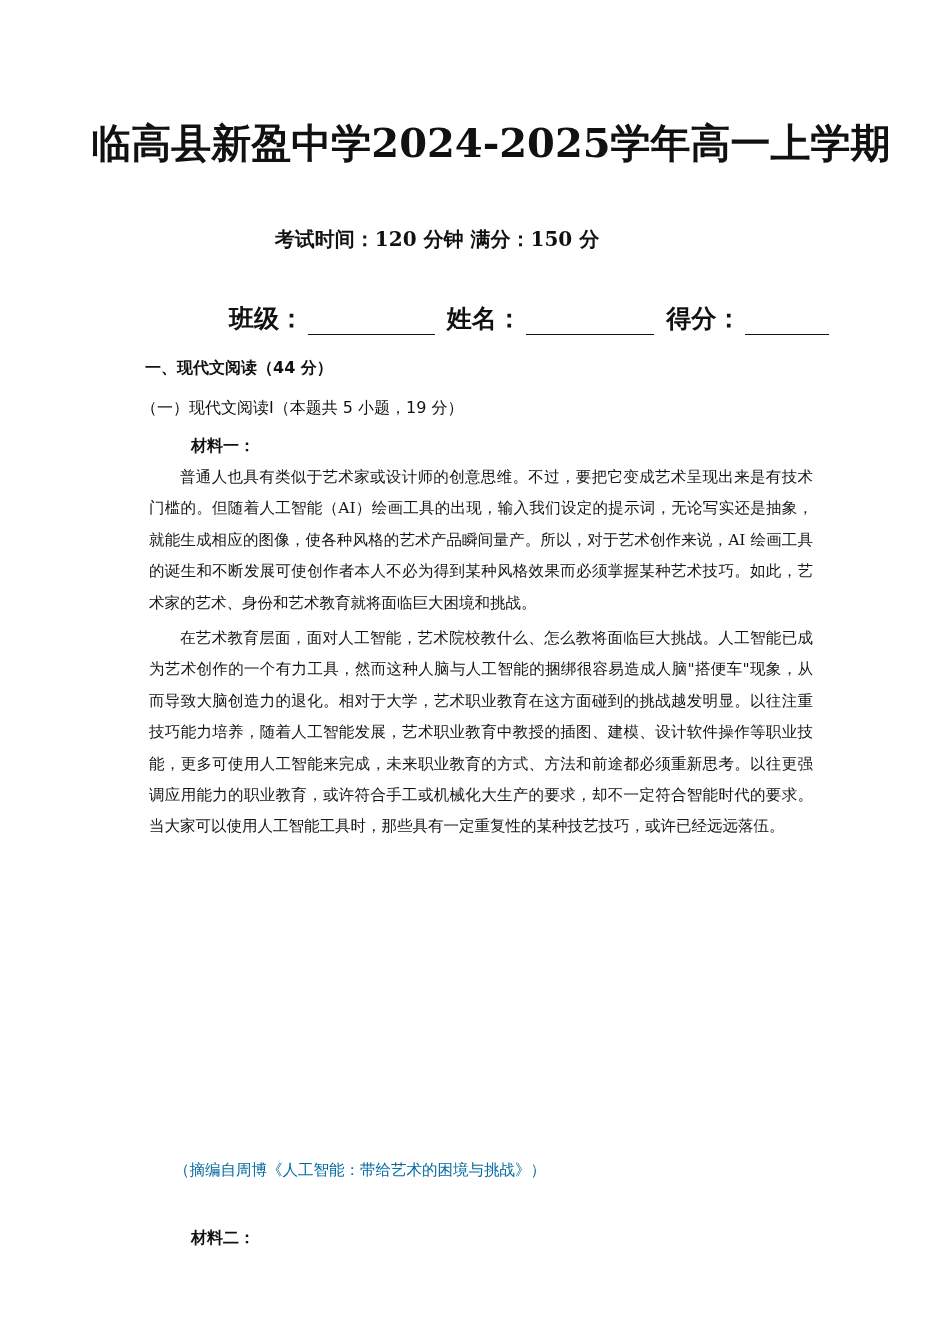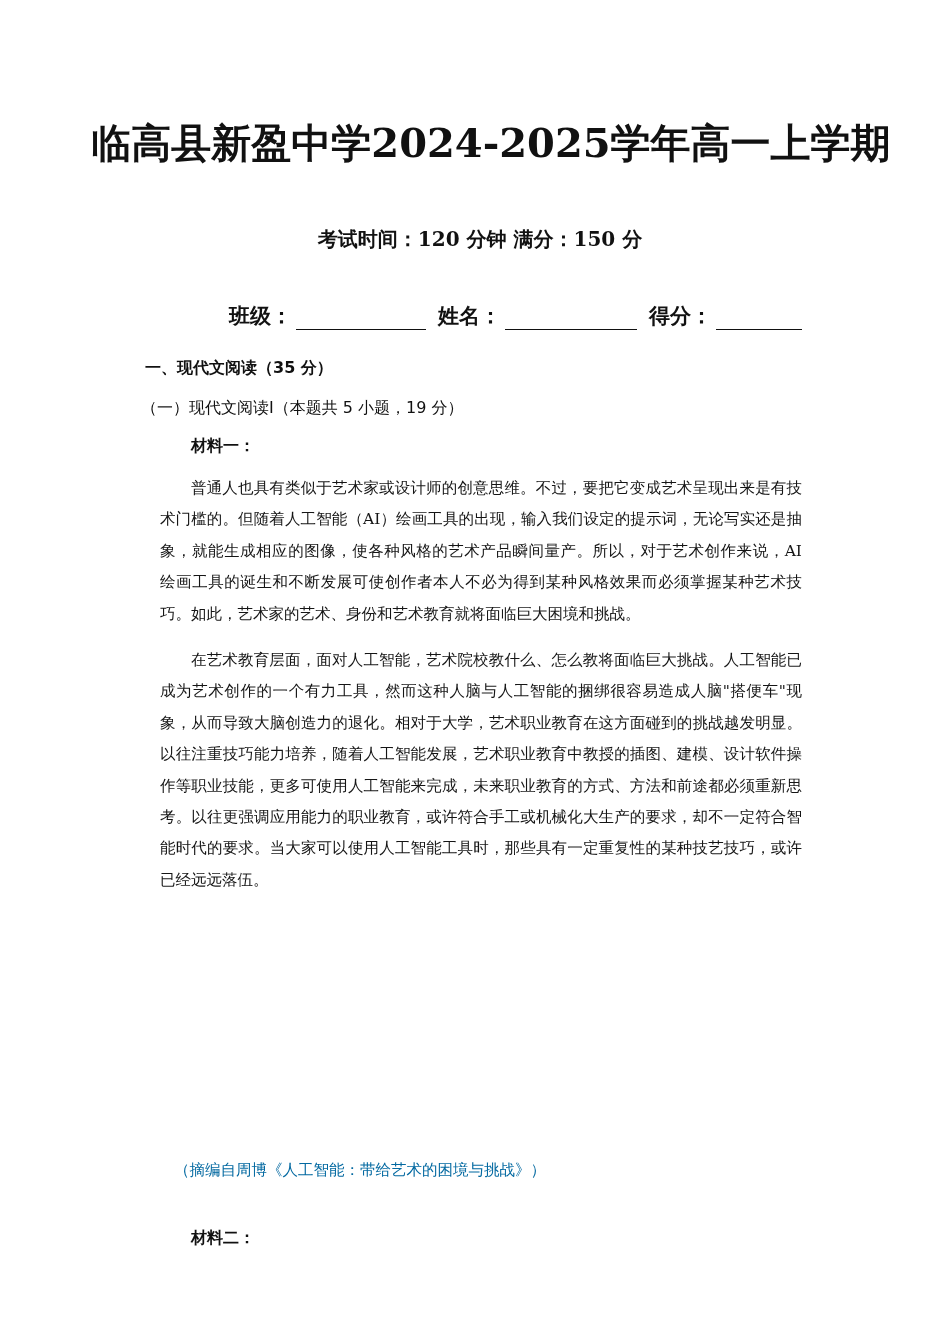--- a/index.html
+++ b/index.html
@@ -7,25 +7,25 @@
     .page { position: absolute; left: 0; top: 0; width: 950px; height: 1344px; }
     .title {
       position: absolute; left: 16px; width: 950px; text-align: center;
       font-family: "DejaVu Serif", "Liberation Serif", serif; font-weight: bold;
       font-size: 40px; letter-spacing: 0px; color: #111;
     }
     .title.l1 { top: 116px; }
     .title.l2 { top: 167px; }
     .subtitle {
       position: absolute; left: 0; width: 874px; top: 226px; text-align: center;
-      font-family: "DejaVu Serif", "Liberation Serif", serif; font-weight: bold; font-size: 20px; padding-left: 43px;
+      font-family: "DejaVu Serif", "Liberation Serif", serif; font-weight: bold; font-size: 20px;
     }
     .fields {
       position: absolute; top: 302px; left: 229px; width: 600px;
-      font-family: "DejaVu Sans", "Liberation Sans", sans-serif; font-weight: bold; font-size: 21px;
+      font-family: "DejaVu Sans", "Liberation Sans", sans-serif; font-weight: bold; font-size: 25px;
       display: flex; align-items: flex-end; white-space: nowrap;
     }
     .fields .lbl { }
     .fields .line { display: inline-block; border-bottom: 1.5px solid #111; height: 22px; margin: 0 12px 0 4px; }
     .fields .line.w1 { width: 130px; }
     .fields .line.w2 { width: 132px; }
     .fields .line.w3 { width: 86px; margin-right: 0; }
     .h1 {
       position: absolute; left: 145px; top: 358px;
       font-family: "DejaVu Sans", "Liberation Sans", sans-serif; font-weight: bold; font-size: 16px;
@@ -38,21 +38,21 @@
       position: absolute; left: 183px;
       font-family: "DejaVu Sans", "Liberation Sans", sans-serif; font-weight: bold; font-size: 16px; margin-left: 8px;
     }
     .mat.m1 { top: 436px; }
     .mat.m2 { top: 1228px; }
     .body {
       position: absolute; left: 145px; top: 458px; width: 672px;
       font-family: "DejaVu Serif", "Liberation Serif", serif; font-size: 15.5px;
       line-height: 31.4px; text-align: justify; color: #151515;
     }
-    .body p { margin: 15px; text-indent: 2em; }
+    .body p { margin: 4px; text-indent: 2em; }
     .source {
       position: absolute; left: 174px; top: 1160px;
       font-family: "DejaVu Serif", "Liberation Serif", serif; font-size: 15.5px; color: #0369a1;
     }
   </style>
 </head>
 <body>
 
 <div class="page">
   <div class="title l1">临高县新盈中学2024-2025学年高一上学期</div>
@@ -60,21 +60,21 @@
 
   <div class="fields">
     <span class="lbl">班级：</span>
     <span class="line w1"></span>
     <span class="lbl">姓名：</span>
     <span class="line w2"></span>
     <span class="lbl">得分：</span>
     <span class="line w3"></span>
   </div>
 
-  <div class="h1">一、现代文阅读（35 分）</div>
+  <div class="h1">一、现代文阅读（44 分）</div>
   <div class="h2">（一）现代文阅读Ⅰ（本题共 5 小题，19 分）</div>
 
   <div class="mat m1">材料一：</div>
 
   <div class="body">
     <p>普通人也具有类似于艺术家或设计师的创意思维。不过，要把它变成艺术呈现出来是有技术门槛的。但随着人工智能（AI）绘画工具的出现，输入我们设定的提示词，无论写实还是抽象，就能生成相应的图像，使各种风格的艺术产品瞬间量产。所以，对于艺术创作来说，AI 绘画工具的诞生和不断发展可使创作者本人不必为得到某种风格效果而必须掌握某种艺术技巧。如此，艺术家的艺术、身份和艺术教育就将面临巨大困境和挑战。</p>
     <p>在艺术教育层面，面对人工智能，艺术院校教什么、怎么教将面临巨大挑战。人工智能已成为艺术创作的一个有力工具，然而这种人脑与人工智能的捆绑很容易造成人脑"搭便车"现象，从而导致大脑创造力的退化。相对于大学，艺术职业教育在这方面碰到的挑战越发明显。以往注重技巧能力培养，随着人工智能发展，艺术职业教育中教授的插图、建模、设计软件操作等职业技能，更多可使用人工智能来完成，未来职业教育的方式、方法和前途都必须重新思考。以往更强调应用能力的职业教育，或许符合手工或机械化大生产的要求，却不一定符合智能时代的要求。当大家可以使用人工智能工具时，那些具有一定重复性的某种技艺技巧，或许已经远远落伍。</p>
   </div>
 
   <div class="source">（摘编自周博《人工智能：带给艺术的困境与挑战》）</div>

